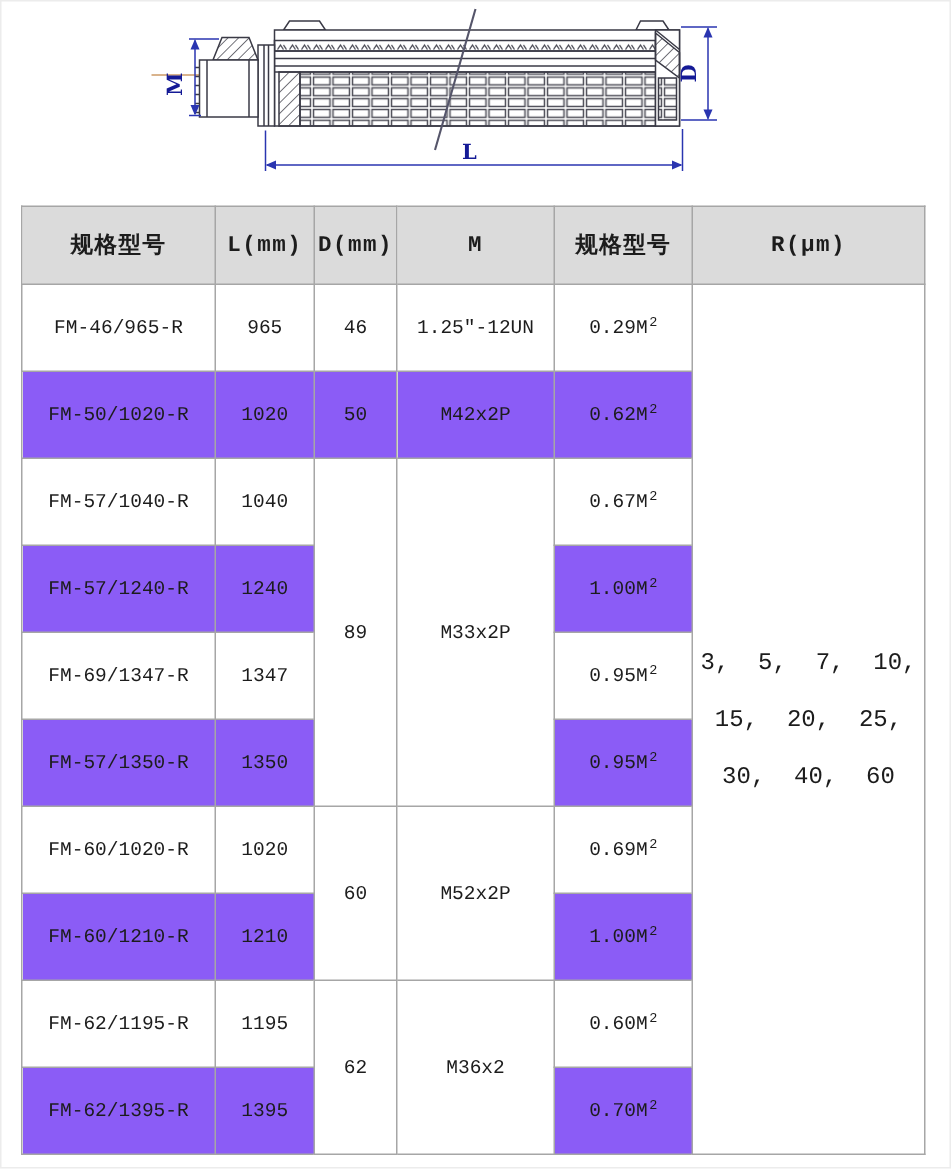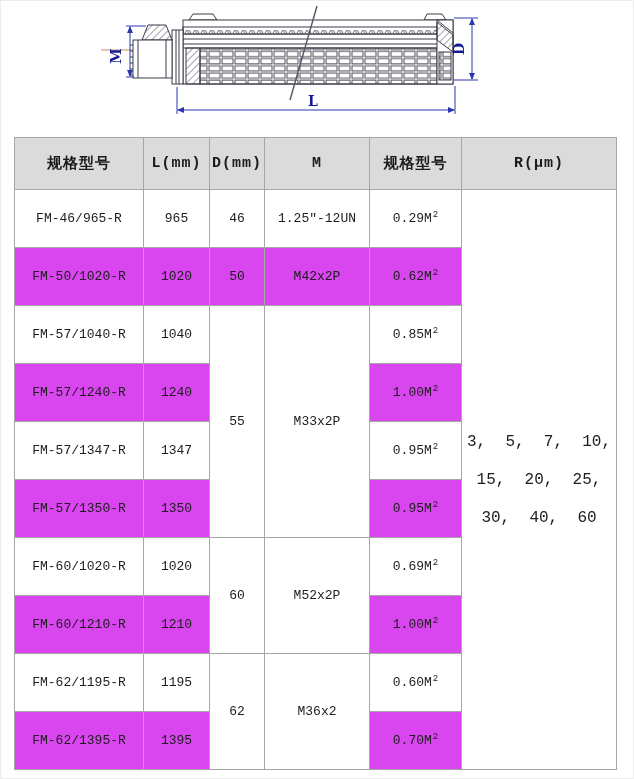--- a/index.html
+++ b/index.html
@@ -28,21 +28,21 @@
     padding:0;overflow:hidden;
     background:#ffffff;
   }
   table.spec thead tr{height:52px;}
   table.spec tbody tr{height:58px;margin-top:44px;}
   table.spec th{
     background:#dbdbdb;
     font-weight:bold;font-size:15px;
     letter-spacing:1px;
   }
-  tr.alt td{background:#d946ef;}
+  tr.alt td{background:#8b5cf6;}
   td.merged{background:#ffffff !important;}
   td.r-cell{background:#ffffff !important;}
   .r-lines div{
     white-space:pre;
     line-height:38px;
     font-size:16px;
   }
   sup.sq{font-size:9px;vertical-align:super;line-height:0;margin-left:1px;}
 
   
@@ -180,31 +180,31 @@
       <tr class="alt">
         <td>FM-50/1020-R</td>
         <td>1020</td>
         <td>50</td>
         <td>M42x2P</td>
         <td><span>0.62M</span><sup class="sq">2</sup></td>
       </tr>
       <tr>
         <td>FM-57/1040-R</td>
         <td>1040</td>
-        <td class="merged" rowspan="4">55</td>
+        <td class="merged" rowspan="4">89</td>
         <td class="merged" rowspan="4">M33x2P</td>
-        <td><span>0.85M</span><sup class="sq">2</sup></td>
+        <td><span>0.67M</span><sup class="sq">2</sup></td>
       </tr>
       <tr class="alt">
         <td>FM-57/1240-R</td>
         <td>1240</td>
         <td><span>1.00M</span><sup class="sq">2</sup></td>
       </tr>
       <tr>
-        <td>FM-57/1347-R</td>
+        <td>FM-69/1347-R</td>
         <td>1347</td>
         <td><span>0.95M</span><sup class="sq">2</sup></td>
       </tr>
       <tr class="alt">
         <td>FM-57/1350-R</td>
         <td>1350</td>
         <td><span>0.95M</span><sup class="sq">2</sup></td>
       </tr>
       <tr>
         <td>FM-60/1020-R</td>

